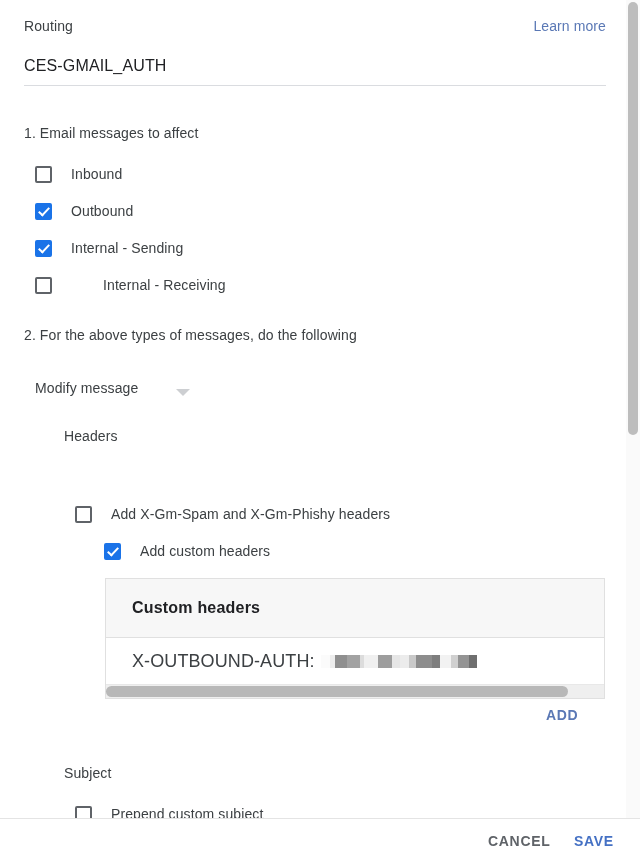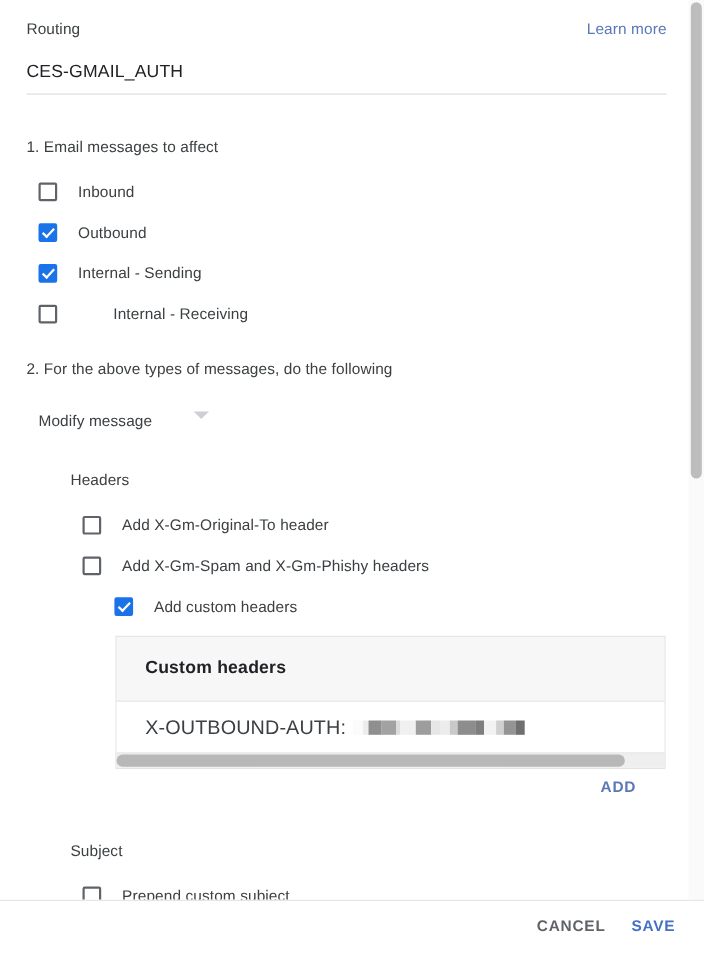--- a/index.html
+++ b/index.html
@@ -131,21 +131,21 @@
   #cb-int-send { left: 35px; top: 237px; }
   #cb-int-recv { left: 35px; top: 274px; gap: 32px; }
 
   
   .select {
     position: absolute;
     left: 35px;
     top: 374px;
     height: 22px;
     display: flex;
-    align-items: flex-start;
+    align-items: flex-end;
     cursor: pointer;
   }
   .select-value {
     font-size: 14px;
     color: #3c4043;
     letter-spacing: 0.1px;
   }
   .select-arrow {
     margin-left: 38px;
     width: 0;
@@ -330,24 +330,20 @@
 
     <div class="step-heading" id="step2-heading">2. For the above types of messages, do the following</div>
 
     <div class="select">
       <span class="select-value">Modify message</span>
       <span class="select-arrow"></span>
     </div>
 
     <div class="group-heading" id="headers-heading">Headers</div>
 
-    <div class="cb-row" id="cb-orig-to">
-      <span class="cb"></span>
-      <span class="cb-label">Add X-Gm-Original-To header</span>
-    </div>
 
     <div class="cb-row" id="cb-spam">
       <span class="cb"></span>
       <span class="cb-label">Add X-Gm-Spam and X-Gm-Phishy headers</span>
     </div>
 
     <div class="cb-row" id="cb-custom">
       <span class="cb checked"></span>
       <span class="cb-label">Add custom headers</span>
     </div>

